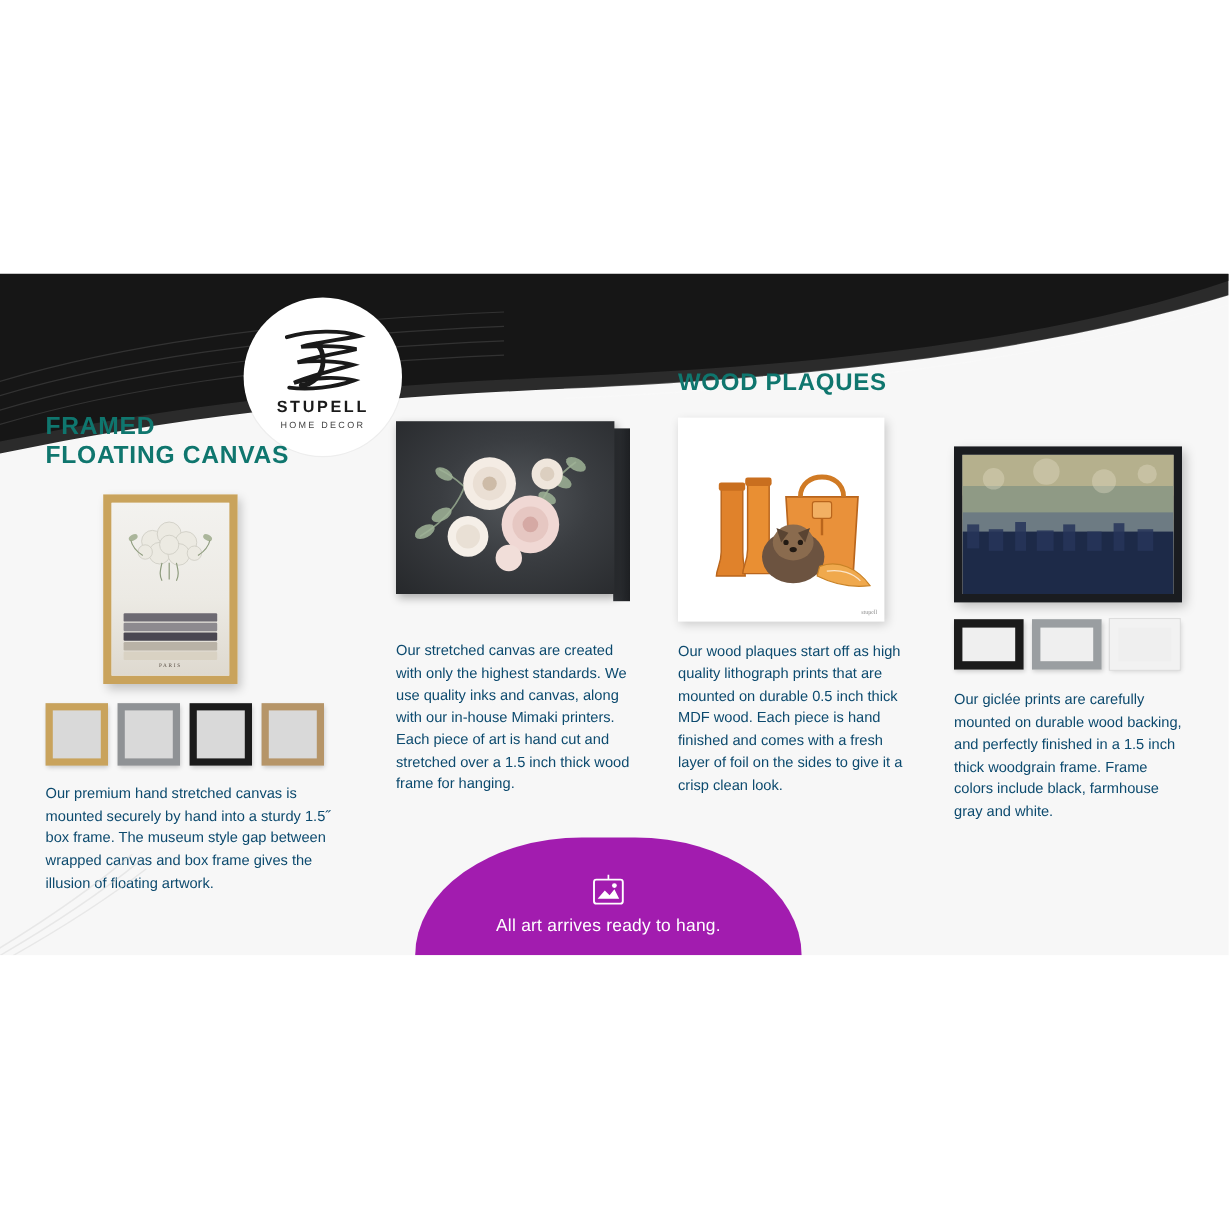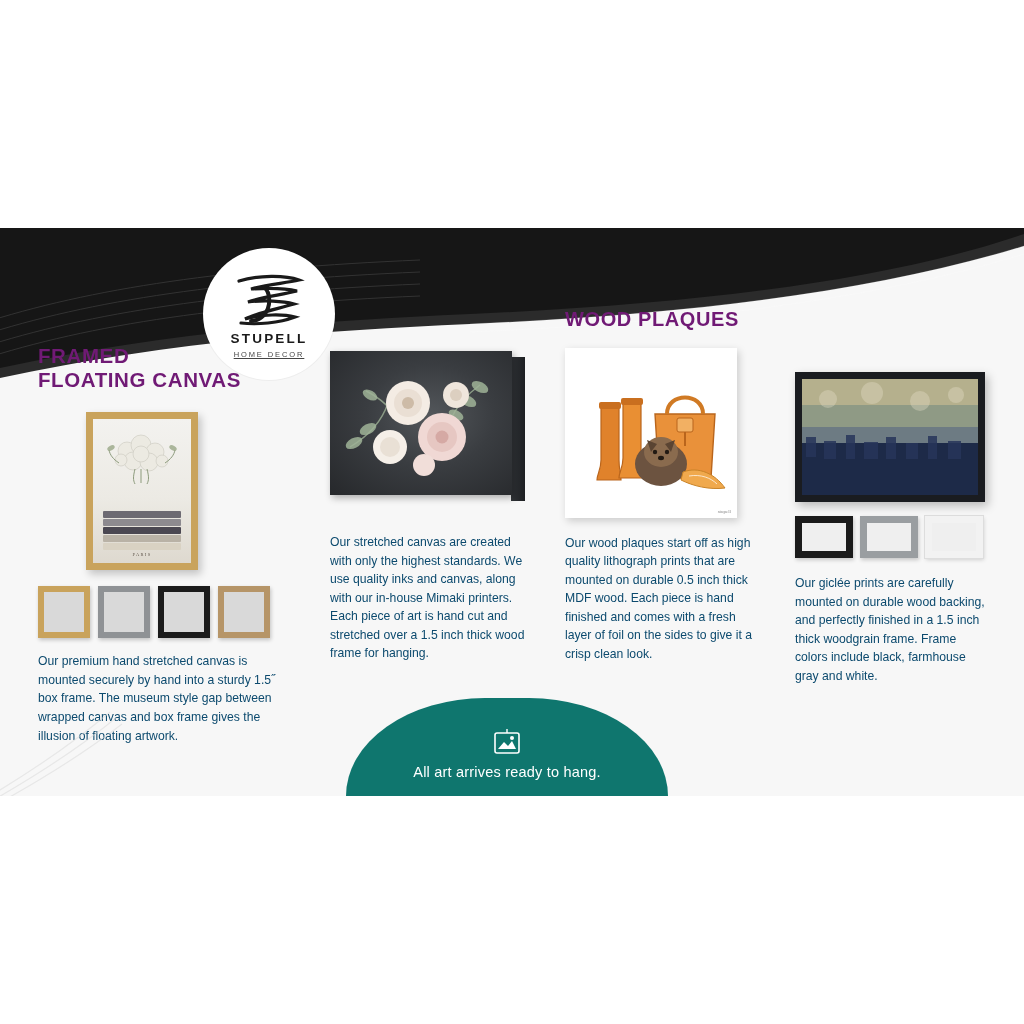--- a/index.html
+++ b/index.html
@@ -65,30 +65,29 @@
     letter-spacing: 2.2px;
     font-weight: bold;
     color: #1a1a1a;
     margin-top: 2px;
   }
   .logo-sub {
     font-size: 7.5px;
     letter-spacing: 1.9px;
     color: #444;
     margin-top: 4px;
-    text-decoration: underline;
   }
 
   
   .col {
     position: absolute;
   }
   .col-title {
     font-weight: bold;
-    color: #701a75;
+    color: #0f766e;
     letter-spacing: 0.6px;
     line-height: 1.18;
     text-transform: uppercase;
     font-size: 20px;
   }
   .col-body {
     font-size: 12.2px;
     line-height: 1.52;
     color: #0c4a6e;
   }
@@ -239,21 +238,21 @@
   .f-gray  { border-color: #9a9ea1; }
   .f-white { border-color: #f2f2f2; box-shadow: 0 0 0 1px #dddddd, 1px 2px 4px rgba(0,0,0,0.16); }
 
   
   .ribbon {
     position: absolute;
     left: 346px;
     top: 470px;
     width: 322px;
     height: 98px;
-    background: #0f766e;
+    background: #a21caf;
     border-radius: 170px 170px 0 0 / 120px 120px 0 0;
     color: #ffffff;
     display: flex;
     flex-direction: column;
     align-items: center;
     justify-content: flex-end;
     padding-bottom: 16px;
     box-sizing: border-box;
   }
   .ribbon-icon { margin-bottom: 8px; }

